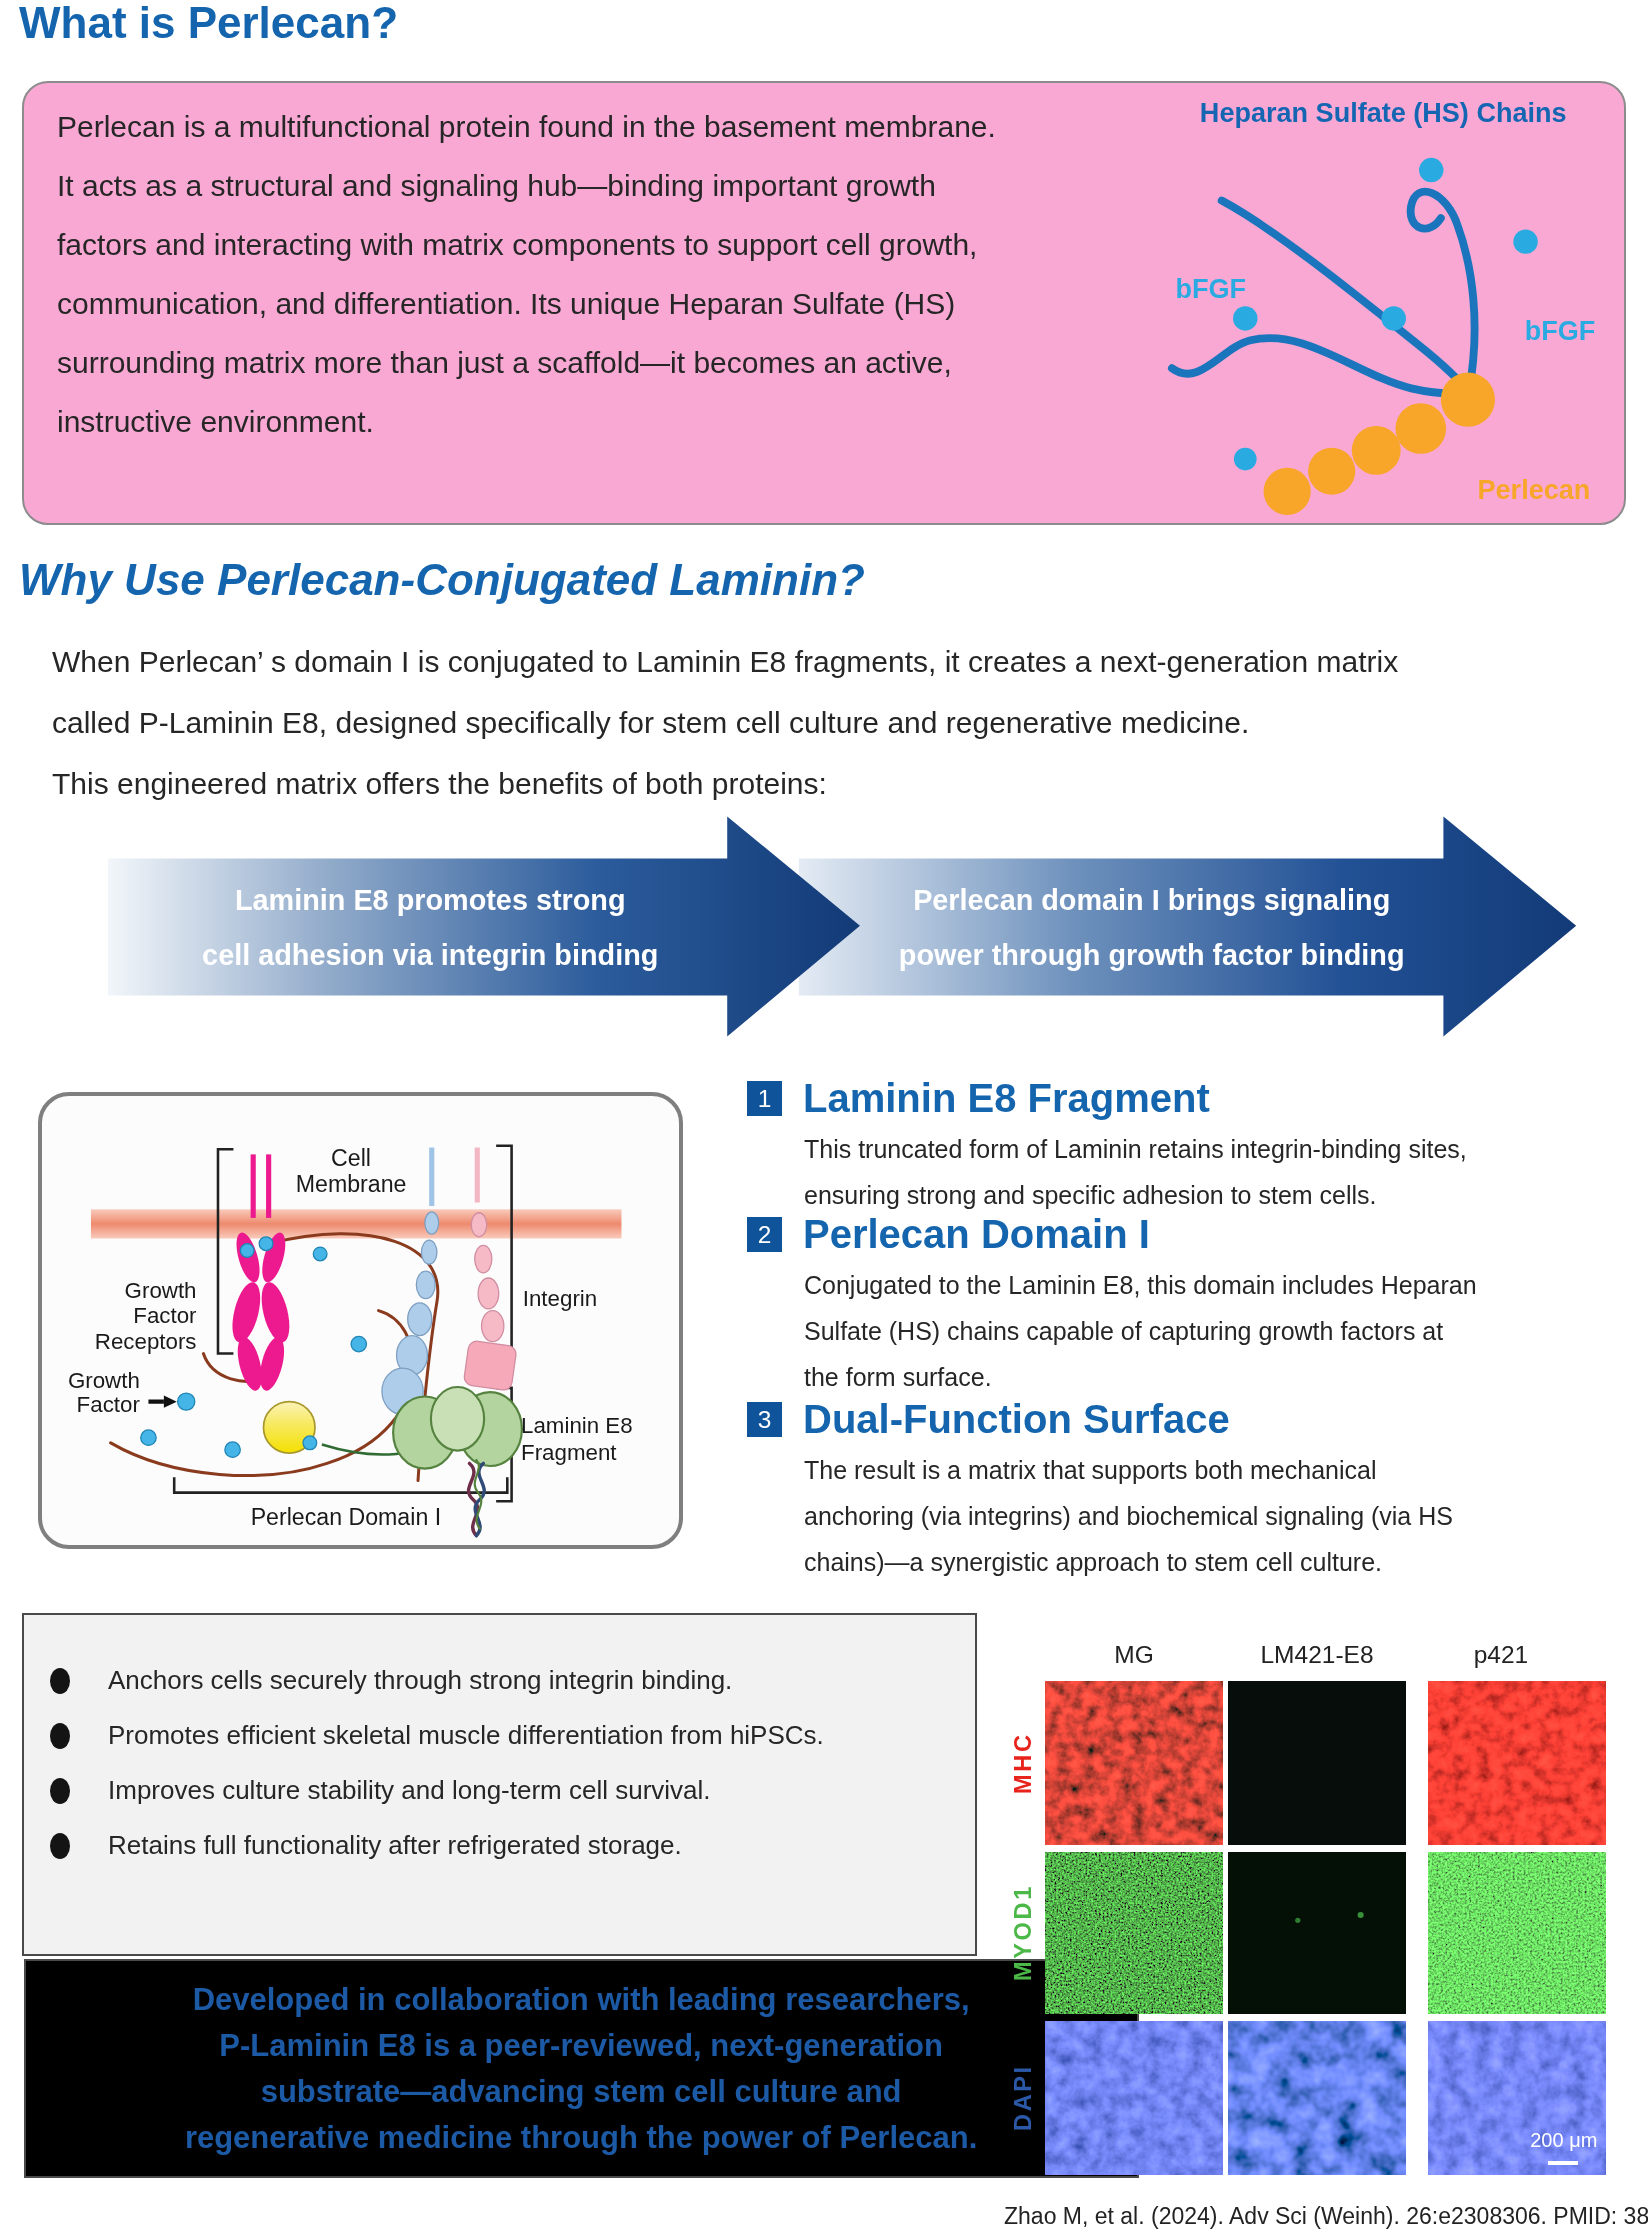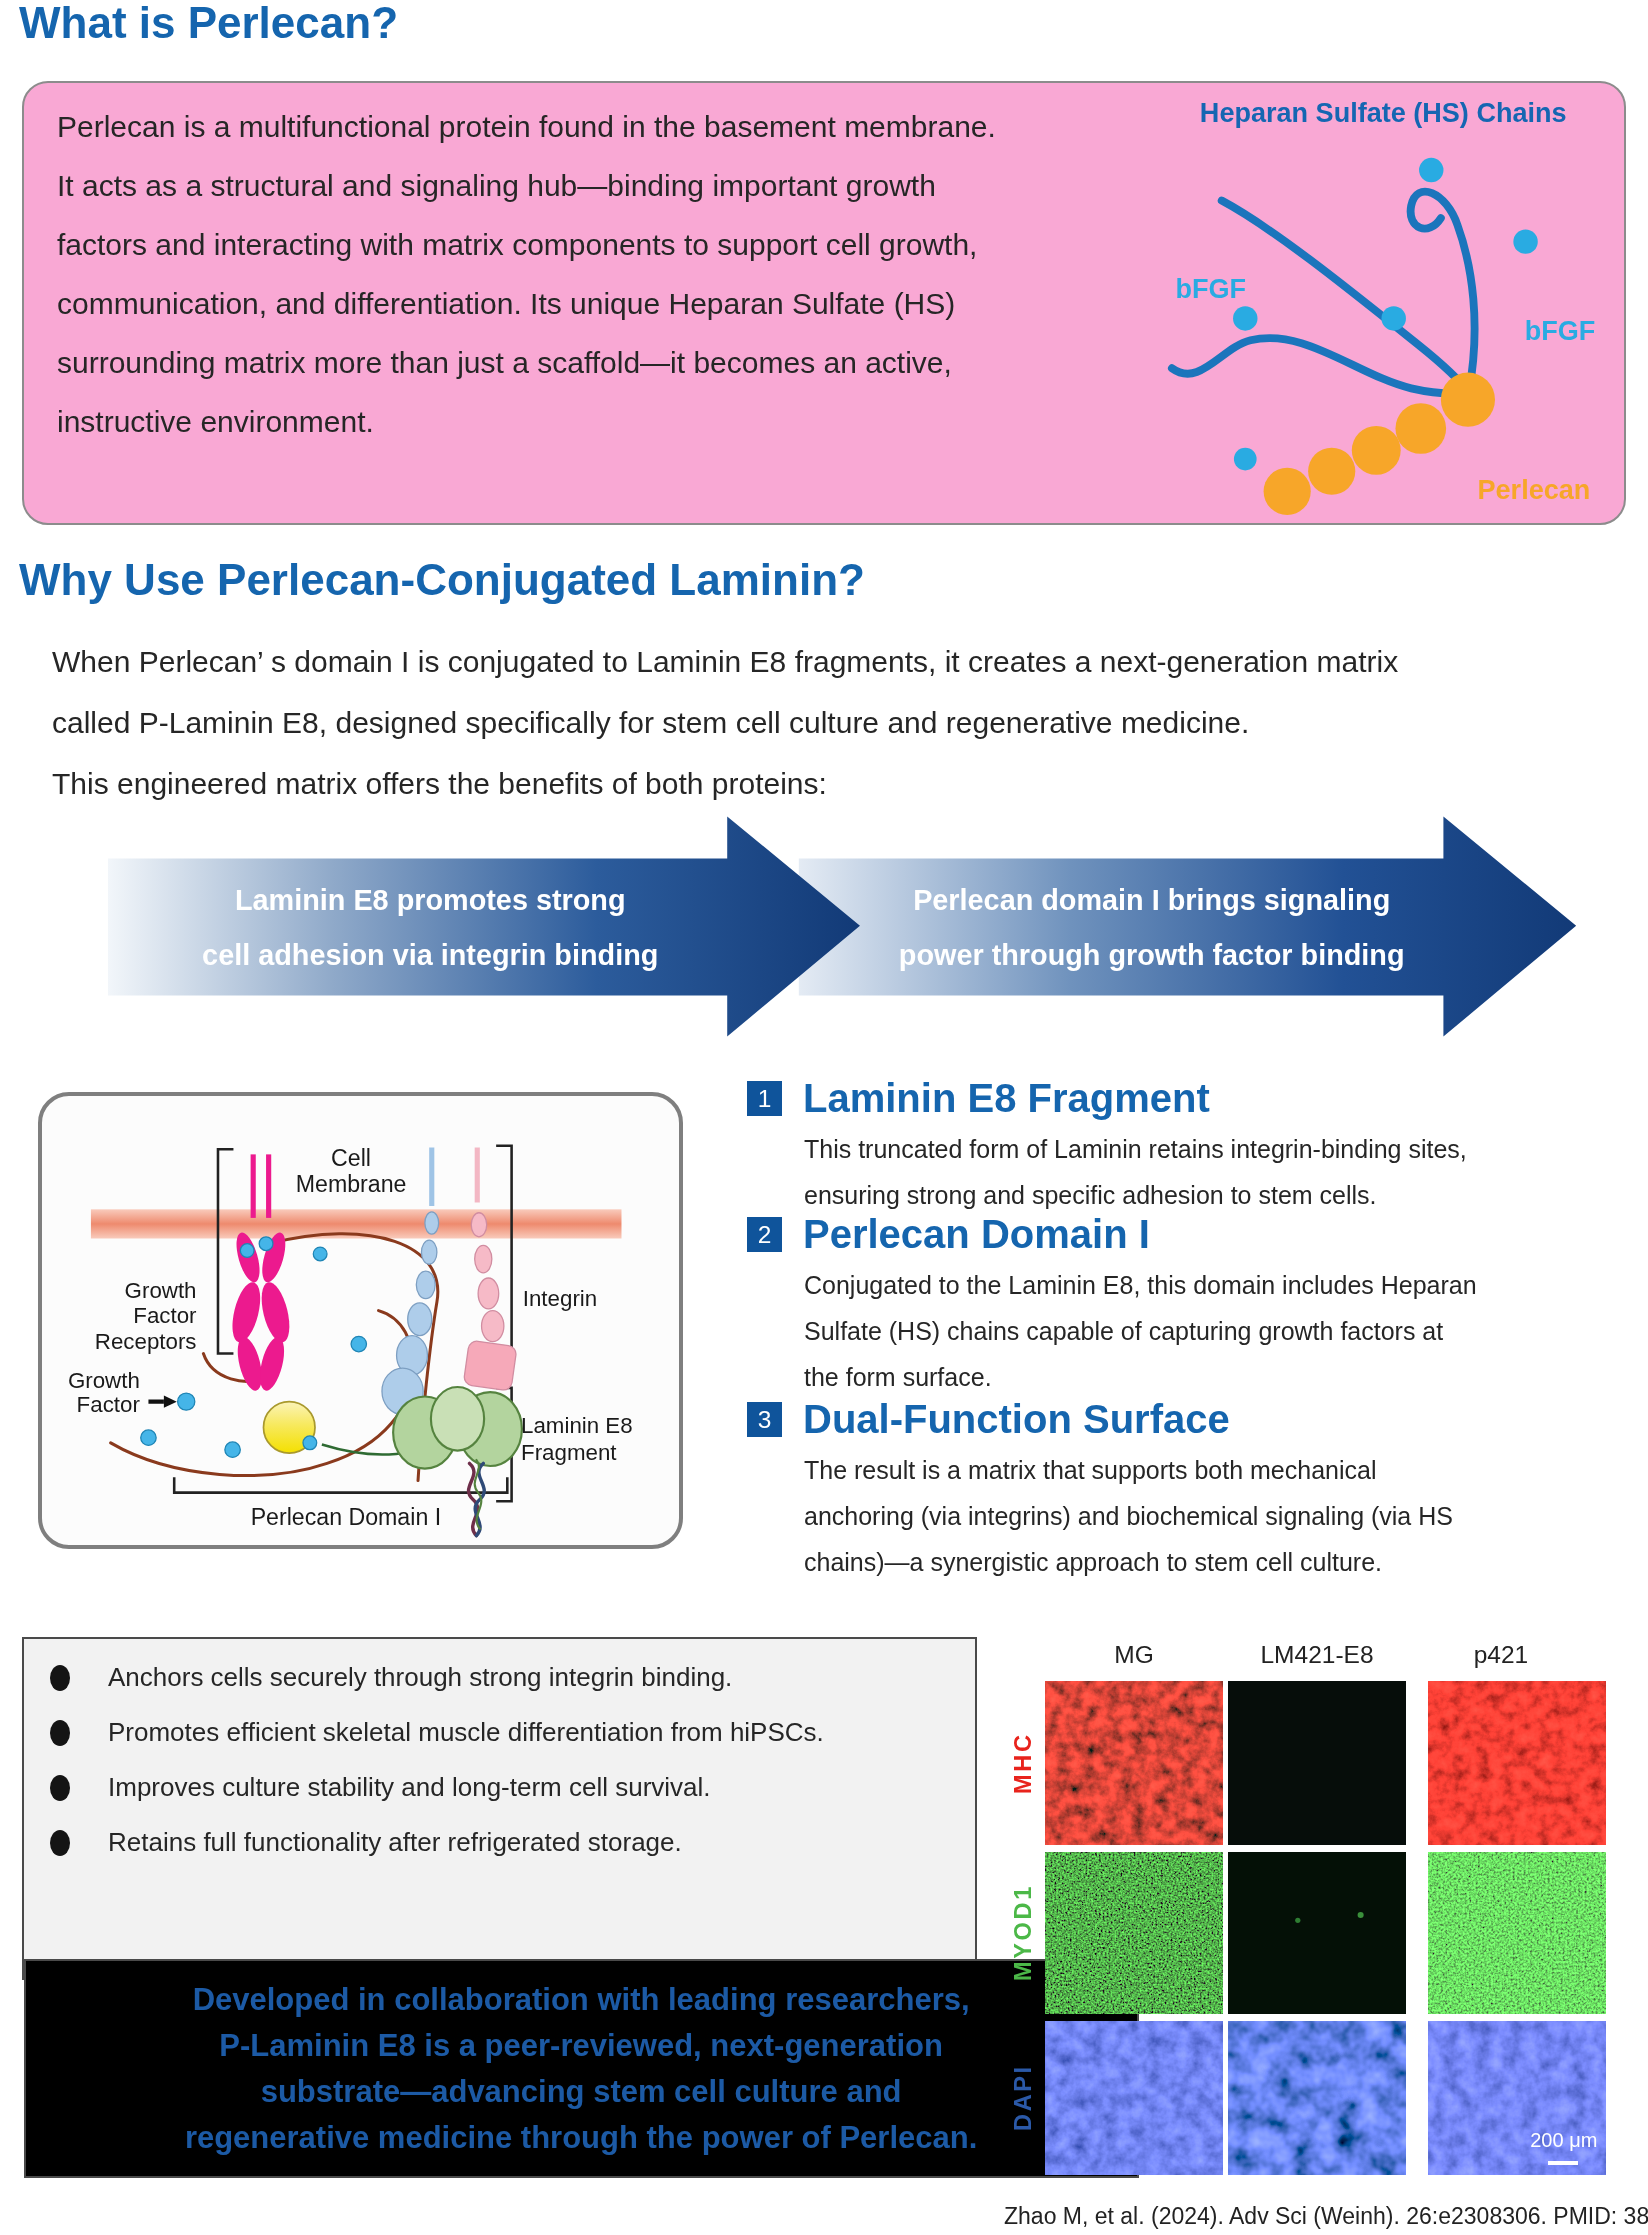--- a/index.html
+++ b/index.html
@@ -2,21 +2,21 @@
 <html style="font-size:14px"><head>
 <meta charset="utf-8">
 <style>
   * { margin:0; padding:0; box-sizing:border-box; }
   html,body { background:#ffffff; }
   .page {
     position:relative; width:1648px; height:2236px; background:#ffffff;
     font-family:"Liberation Sans", sans-serif; color:#262626; overflow:hidden;
   }
   .h1 { position:absolute; left:19px; top:-1.7px; font-size:44px; font-weight:700; color:#1565ae; }
-  .h2 { position:absolute; left:19px; top:555px; font-size:44px; font-weight:700; color:#1565ae; }
+  .h2 { position:absolute; left:19px; top:555px; font-size:44px; font-weight:700; color:#1565ae;font-style:italic; }
 
   .intro-box {
     position:absolute; left:22px; top:81px; width:1604px; height:444px;
     background:#f9a8d4; border:2.6px solid #8c8c8c; border-radius:26px;
   }
   .intro-text { position:absolute; left:33px; top:14px; }
   .intro-text .ln { font-size:30px; line-height:59px; white-space:nowrap; color:#262626; }
 
   .hs-svg { position:absolute; right:5.2px; top:3.5px; width:489px; height:435px; }
 
@@ -38,21 +38,21 @@
   .badge {
     width:35px; height:35px; background:#0f549b; color:#ffffff;
     font-size:24.5px; display:flex; align-items:center; justify-content:center;
   }
   .feat-title { font-size:40px; font-weight:700; color:#1565ae; white-space:nowrap; }
   .feat-body { margin-left:57px; margin-top:5.2px; }
   .feat-body .ln { font-size:25px; line-height:46px; white-space:nowrap; color:#262626; }
 
   .benefits-box {
     position:absolute; left:22px; top:1613px; width:955px; height:343px;
-    background:#f2f2f2; border:2.6px solid #4a4a4a; padding-top:11px;margin-top:24px;
+    background:#f2f2f2; border:2.6px solid #4a4a4a; padding-top:38px;
   }
   .benefit { display:flex; align-items:center; height:55px; padding-left:26px; }
   .bullet-dot { width:20px; height:26px; border-radius:50%; background:#141414; margin-right:38px; flex:none; }
   .benefit .ln { font-size:26px; color:#262626; white-space:nowrap; }
 
   .closing-box {
     position:absolute; left:23.6px; top:1959px; width:1115px; height:219px;
     background:#000000; border:2.6px solid #4a4a4a;
     display:flex; flex-direction:column; justify-content:center; align-items:center;
   }

